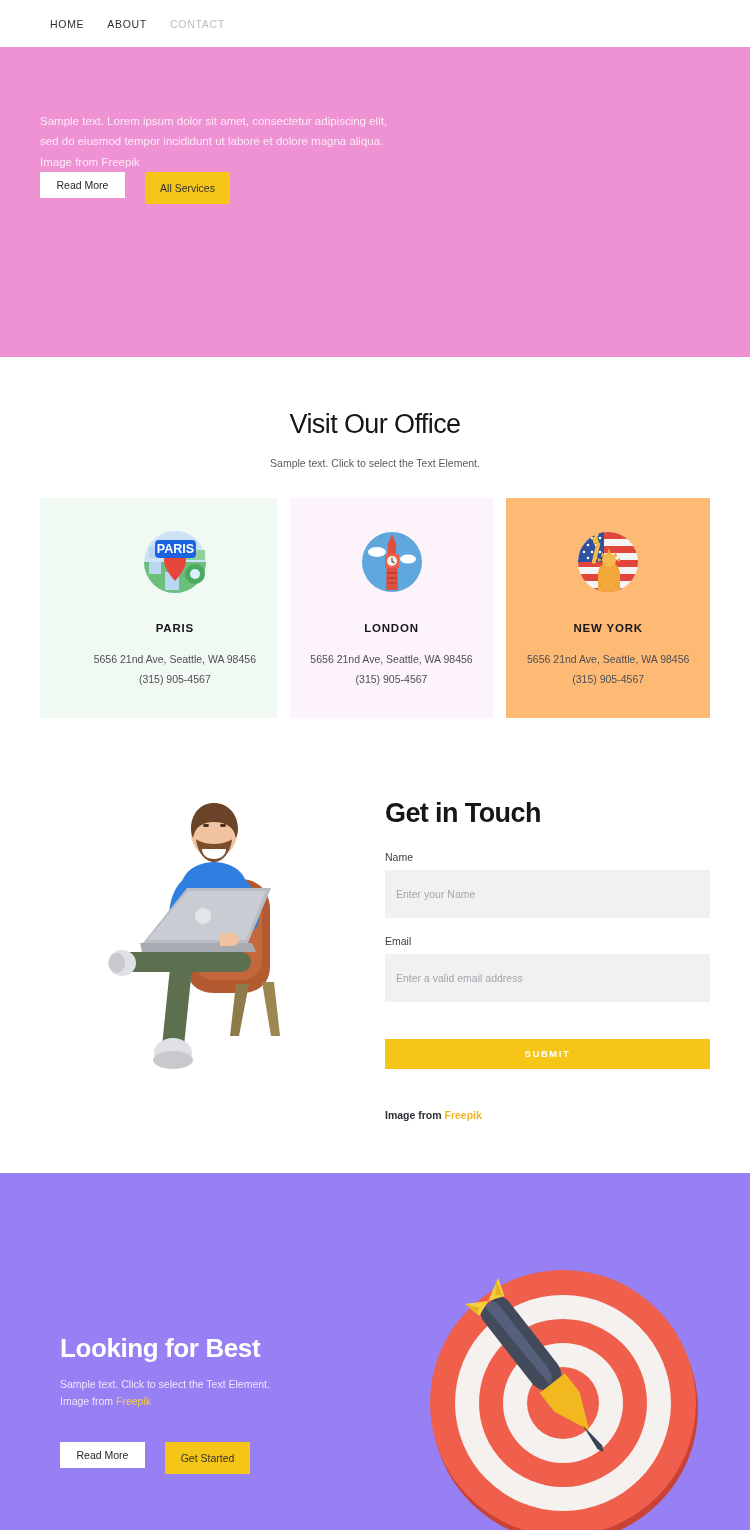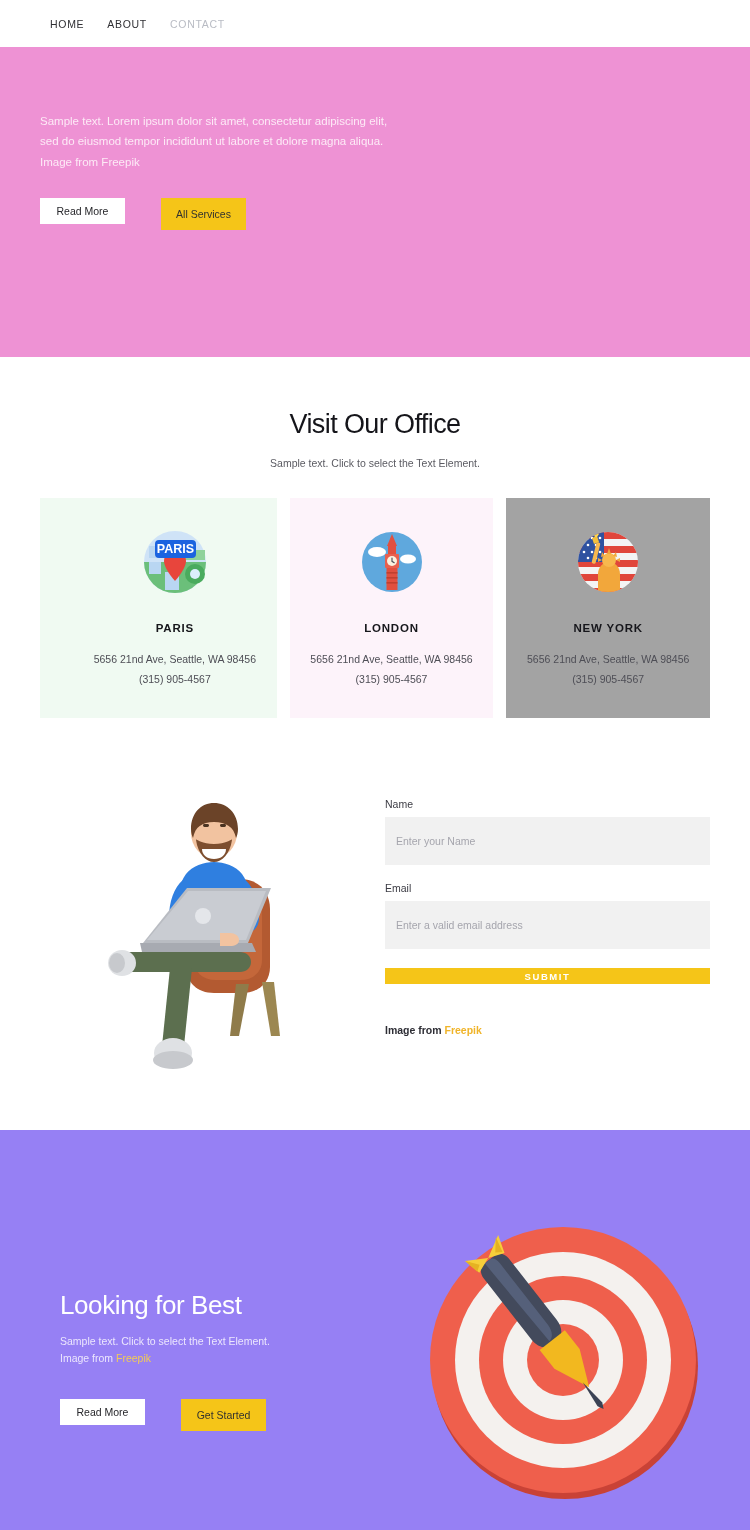--- a/index.html
+++ b/index.html
@@ -35,23 +35,23 @@
   .eyebrow {
     color:#ffffff; font-size:11px; font-weight:700;
     letter-spacing:1.25px; margin-bottom:20px;
   }
   .hero-title {
     color:#ffffff; font-size:38px; font-weight:700;
     letter-spacing:-0.5px; line-height:1.05; margin-bottom:22px;
   }
   .hero-sub {
     color:#fdeaf6; font-size:11.5px; line-height:1.78;
-    max-width:360px; margin-bottom:26px; font-weight:400;
-  }
-  .btn-row { display:flex; gap:36px; }
+    max-width:360px; font-weight:400;
+  }
+  .btn-row { display:flex; gap:20px; }
   .btn {
     border:none; cursor:pointer; font-family:inherit;
     font-size:10.5px; display:inline-flex;
     align-items:center; justify-content:center;
   }
   .btn-white {
     background:#ffffff; color:#26262a;
     padding:0 14px; height:26px; min-width:85px;
   }
   .btn-yellow {
@@ -68,21 +68,21 @@
   .sec-sub {
     text-align:center; font-size:10.5px; color:#5b5b62;
     margin-bottom:29px;
   }
   .cards { display:flex; gap:13px; }
   .card {
     flex:1; padding:30px 10px 28px; text-align:center;
   }
   .card.paris  { background:#f0faf2;padding-left:43px; }
   .card.london { background:#fdf3fa; }
-  .card.ny     { background:#a3a3a3; }
+  .card.ny     { background:#fdba74; }
   .card-icon {
     width:68px; height:68px; margin:0 auto 26px;
     position:relative;
   }
   .card-name {
     font-size:11.5px; font-weight:700; letter-spacing:0.8px;
     color:#16161b; margin-bottom:15px;
   }
   .card-addr, .card-phone {
     font-size:10.5px; color:#4e4e56; line-height:1.95;
@@ -102,37 +102,37 @@
   .field-label {
     font-size:10.5px; color:#3c3c44; margin-bottom:7px; display:block;
   }
   .field {
     width:100%; height:48px; background:#f1f1f1; border:none;
     padding:0 11px; font-size:10.5px; font-family:inherit;
     color:#303036; margin-bottom:17px; outline:none;
   }
   .field::placeholder { color:#a5a5ad; }
   .submit {
-    width:100%; height:16px; background:#f5c518; border:none;
+    width:100%; height:30px; background:#f5c518; border:none;
     color:#ffffff; font-size:9.5px; font-weight:700;
     letter-spacing:1.6px; font-family:inherit; cursor:pointer;
-    margin-top:0;
+    margin-top:20px;
   }
   .credit { font-size:10.5px; color:#2e2e35; margin-top:40px; font-weight:600; }
   .credit a { color:#f0b429; text-decoration:none; }
 
   
   .cta {
     background:#9680f4; padding:88px 40px 70px;
     display:flex; align-items:center; gap:20px;
     min-height:388px;
   }
   .cta-left { width:360px; padding-left:20px; }
   .cta-title {
-    color:#ffffff; font-size:26px; font-weight:400;
+    color:#ffffff; font-size:26px; font-weight:700;
     line-height:1.2; letter-spacing:-0.4px; margin-bottom:12px;
   }
   .cta-sub {
     color:#ece6fd; font-size:10.5px; line-height:1.6; margin-bottom:32px;
   }
   .cta-sub a { color:#f3cb55; text-decoration:none; }
   .cta-right { flex:1; display:flex; justify-content:center; }
 
   svg { display:block; }
 </style>
@@ -283,20 +283,21 @@
 
           <ellipse cx="32" cy="175" rx="14" ry="13" fill="#dfe1e4"></ellipse>
           <ellipse cx="27" cy="175" rx="8" ry="10" fill="#c7c9cd"></ellipse>
           <ellipse cx="83" cy="265" rx="19" ry="15" fill="#dfe1e4"></ellipse>
           <ellipse cx="83" cy="272" rx="20" ry="9" fill="#c7c9cd"></ellipse>
         </svg>
       </div>
     </div>
 
     <div class="touch-right">
+      <h2 class="touch-title">Get in Touch</h2>
 
       <label class="field-label">Name</label>
       <input class="field" type="text" placeholder="Enter your Name" style="">
 
       <label class="field-label">Email</label>
       <input class="field" type="email" placeholder="Enter a valid email address" style="">
 
       <button class="submit">SUBMIT</button>
 
       <div class="credit">

